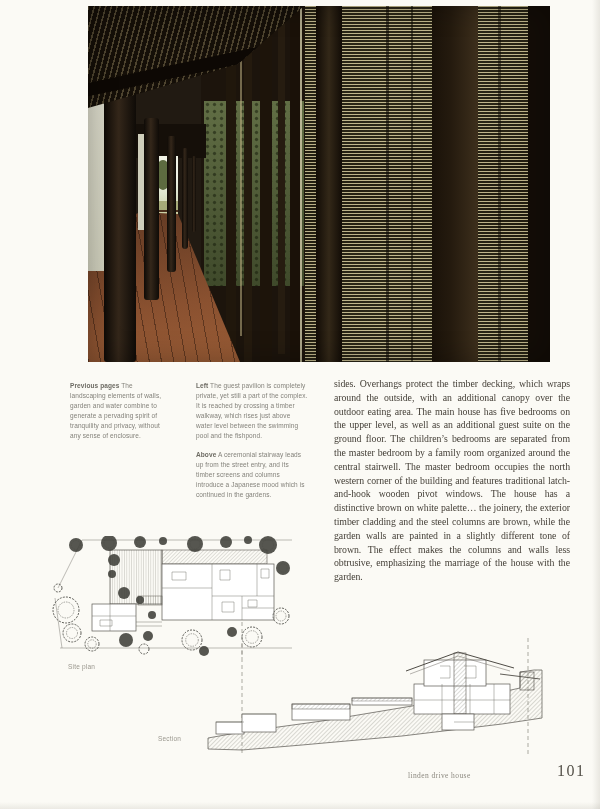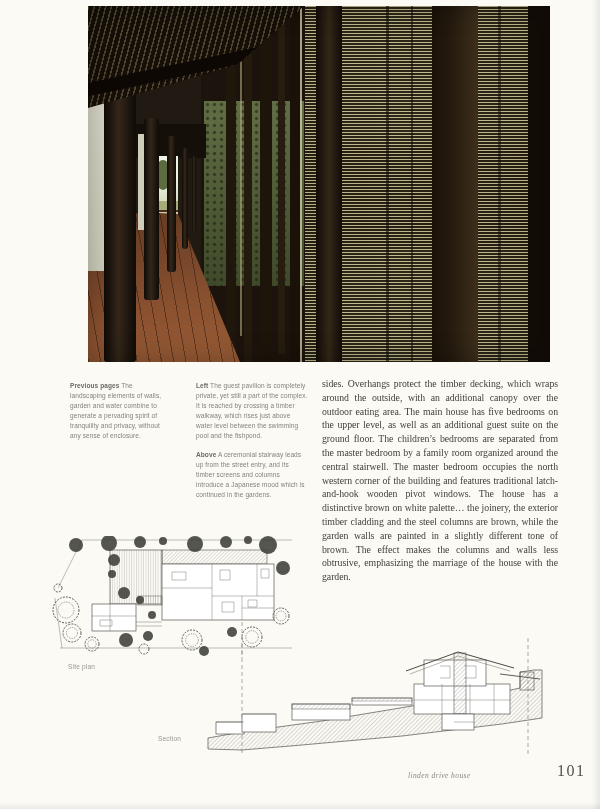--- a/index.html
+++ b/index.html
@@ -91,30 +91,30 @@
     background:#0f0a05;transform:rotate(-19deg);}
 
   
   .caption-col{position:absolute;color:#83817a;font-size:6.5px;line-height:10px;
     letter-spacing:.1px;}
   .caption-col b{color:#6d6b63;font-weight:bold;}
   .cap1{left:70px;top:381px;width:100px;}
   .cap2{left:196px;top:381px;width:112px;}
   .caption-col p{margin:0 0 9px 0;}
 
-  .bodytext{position:absolute;left:322px;top:377px;width:236px;
+  .bodytext{position:absolute;left:334px;top:377px;width:236px;
     font-family:"Liberation Serif",serif;font-size:9.8px;line-height:13.8px;
     color:#433e36;text-align:justify;letter-spacing:-.05px;}
 
   .small-label{position:absolute;font-size:6.5px;color:#9a978e;letter-spacing:.2px;}
   .label-siteplan{left:68px;top:663px;}
   .label-section{left:158px;top:735px;}
 
   .footer-title{position:absolute;left:408px;top:771px;
-    font-family:"Liberation Serif",serif;font-style:italic;font-size:7.5px;
+    font-family:"Liberation Serif",serif;font-size:7.5px;
     color:#8b887f;letter-spacing:.4px;}
   .footer-page{position:absolute;left:557px;top:762px;
     font-family:"Liberation Serif",serif;font-size:16px;color:#55524a;letter-spacing:1.5px;}
 
   
   .siteplan{position:absolute;left:52px;top:536px;width:245px;height:122px;}
   .section{position:absolute;left:202px;top:626px;width:350px;height:130px;}
   svg .wall{fill:#ffffff;stroke:#5b5852;stroke-width:.7;}
   svg .thin{stroke:#6e6b64;stroke-width:.45;fill:none;}
   svg .treeo{fill:none;stroke:#4c4c46;stroke-width:.9;stroke-dasharray:2 1.2;}

